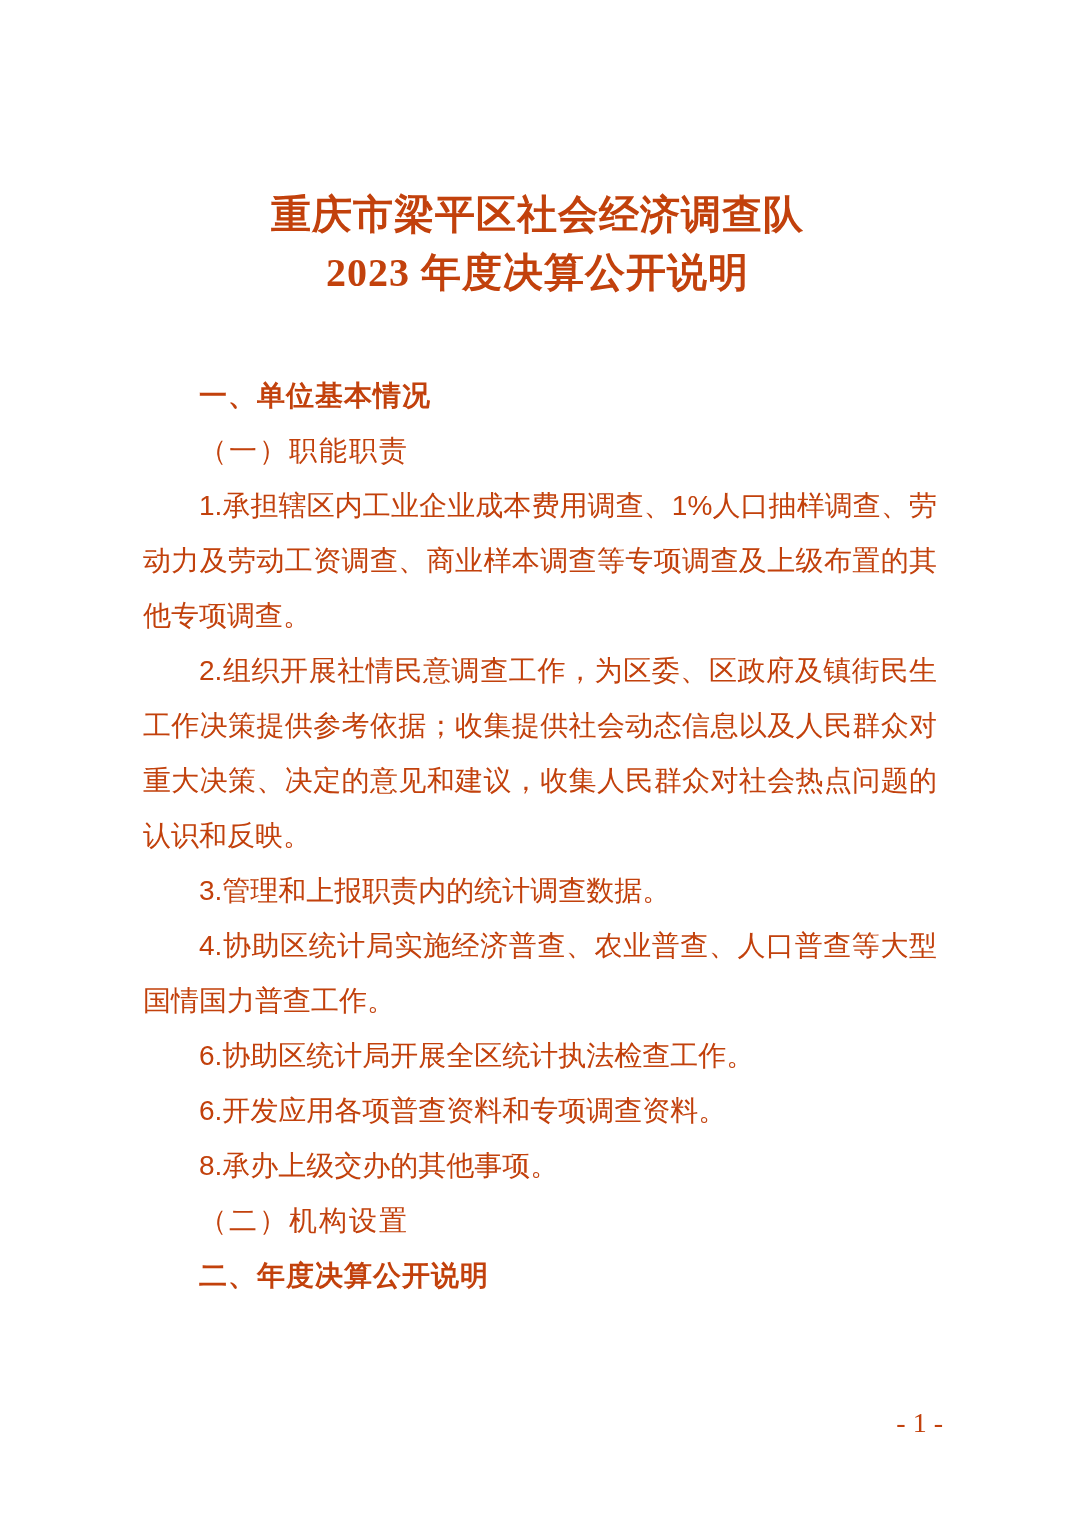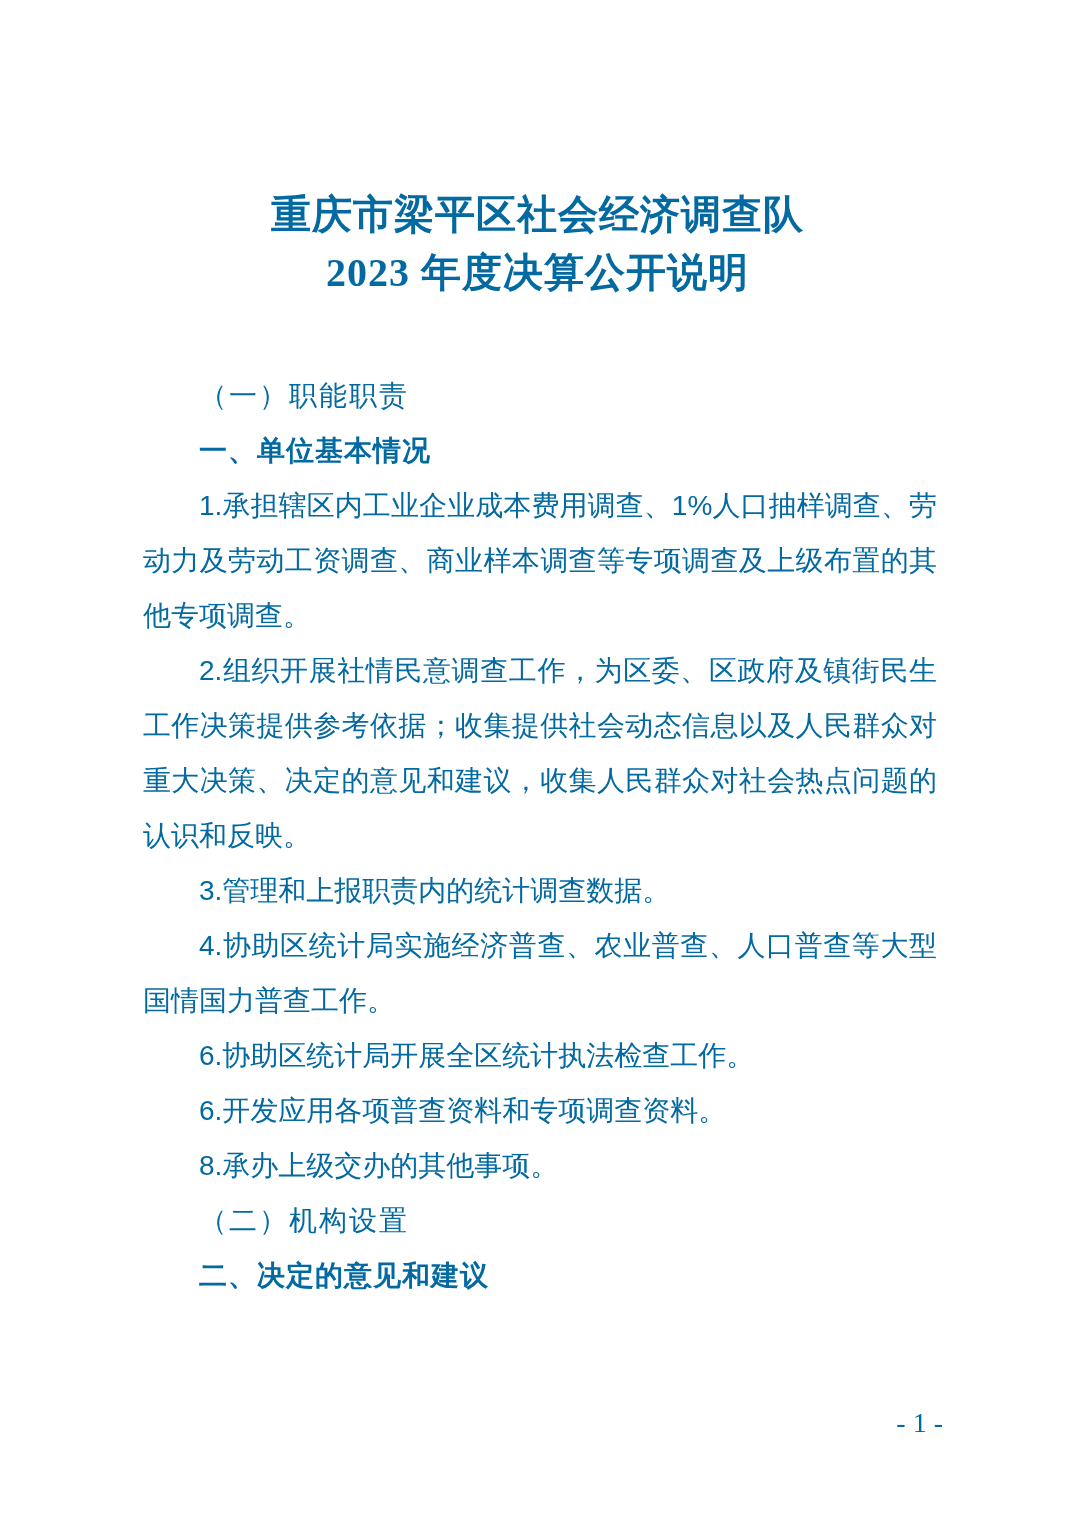--- a/index.html
+++ b/index.html
@@ -5,21 +5,21 @@
   html, body {
     margin: 0;
     padding: 0;
     background: #ffffff;
   }
   .page {
     position: relative;
     width: 1075px;
     height: 1520px;
     background: #ffffff;
-    color: #0369a1;
+    color: #c2410c;
     overflow: hidden;
     font-family: "Liberation Serif", "DejaVu Serif", serif;
   }
   .title-block {
     padding-top: 186px;
     text-align: center;
   }
   .title-line {
     font-size: 40px;
     line-height: 58px;
@@ -65,28 +65,28 @@
 <body>
 
 <div class="page">
 
   <div class="title-block">
     <div class="title-line">重庆市梁平区社会经济调查队</div>
     <div class="title-line">2023 年度决算公开说明</div>
   </div>
 
   <div class="content">
+    <p class="blk blk-heading">一、单位基本情况</p>
     <p class="blk blk-subheading">（一）职能职责</p>
-    <p class="blk blk-heading">一、单位基本情况</p>
     <p class="blk blk-paragraph">1.承担辖区内工业企业成本费用调查、1%人口抽样调查、劳动力及劳动工资调查、商业样本调查等专项调查及上级布置的其他专项调查。</p>
     <p class="blk blk-paragraph">2.组织开展社情民意调查工作，为区委、区政府及镇街民生工作决策提供参考依据；收集提供社会动态信息以及人民群众对重大决策、决定的意见和建议，收集人民群众对社会热点问题的认识和反映。</p>
     <p class="blk blk-paragraph">3.管理和上报职责内的统计调查数据。</p>
     <p class="blk blk-paragraph">4.协助区统计局实施经济普查、农业普查、人口普查等大型国情国力普查工作。</p>
     <p class="blk blk-paragraph">6.协助区统计局开展全区统计执法检查工作。</p>
     <p class="blk blk-paragraph">6.开发应用各项普查资料和专项调查资料。</p>
     <p class="blk blk-paragraph">8.承办上级交办的其他事项。</p>
     <p class="blk blk-subheading">（二）机构设置</p>
-    <p class="blk blk-heading">二、决定的意见和建议</p>
+    <p class="blk blk-heading">二、年度决算公开说明</p>
   </div>
 
   <div class="page-number">- 1 -</div>
 
 </div>
 
 </body></html>

